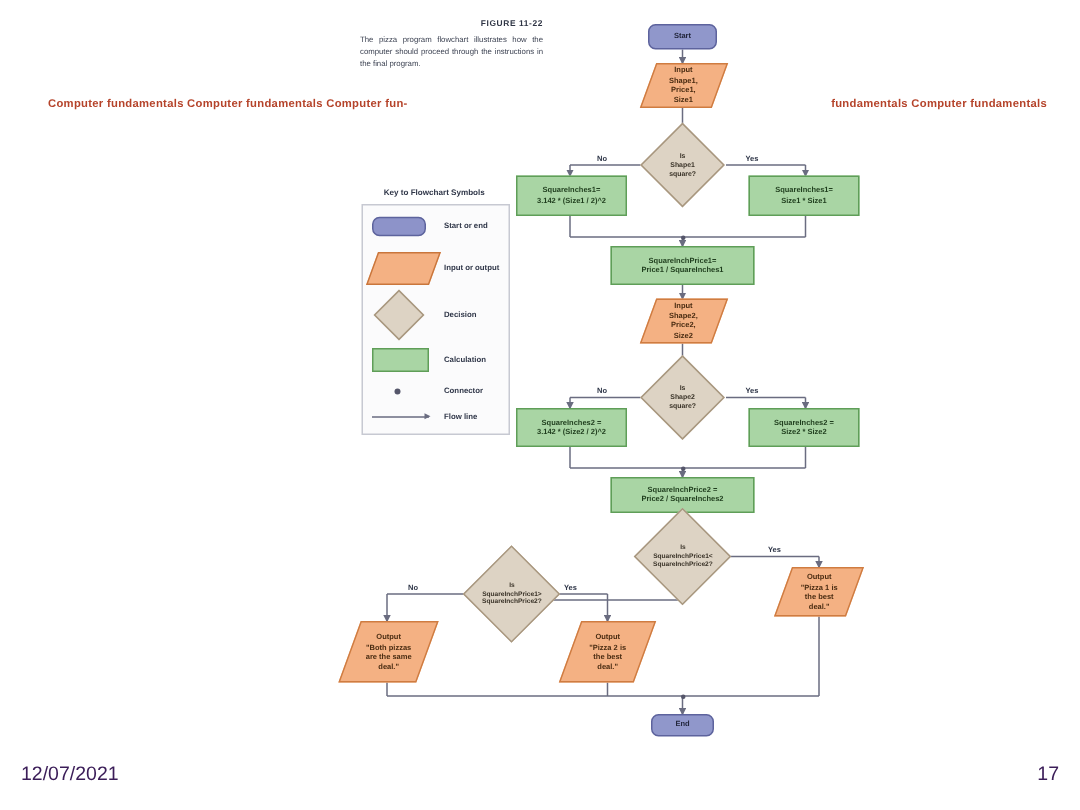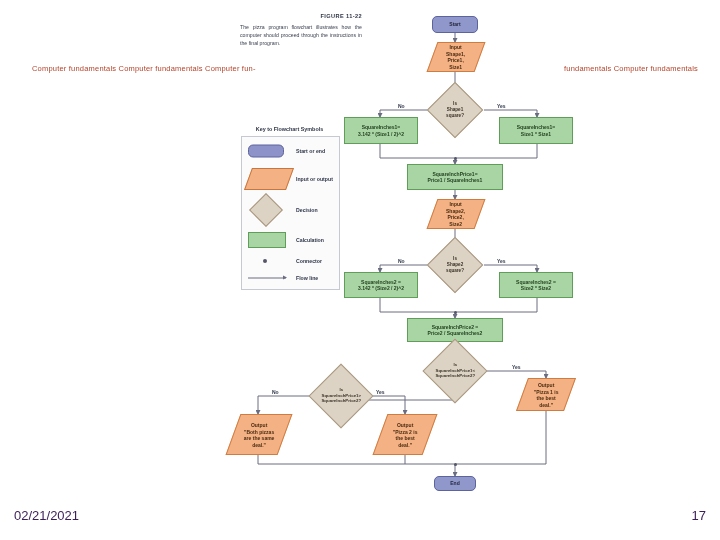--- a/index.html
+++ b/index.html
@@ -4,21 +4,21 @@
 <style>
   html,body{margin:0;padding:0;}
   body{
     width:720px;height:540px;background:#ffffff;
     font-family:"Liberation Sans","DejaVu Sans",sans-serif;
     overflow:hidden;position:relative;
   }
   
   .running{
     position:absolute;top:64px;font-size:7.5px;color:#b5432a;
-    letter-spacing:.2px;white-space:nowrap;font-weight:400;text-align:center;
+    letter-spacing:.2px;white-space:nowrap;font-weight:700;text-align:center;
   }
   .running.left{left:32px;}
   .running.right{right:22px;padding-left:16px;}
 
   
   .figure-area{position:absolute;left:0;top:0;width:720px;height:500px;}
 
   
   .caption{
     position:absolute;left:240px;top:12px;width:122px;
@@ -309,15 +309,15 @@
       <span class="inner">End</span>
     </div>
 
     <div class="dot" style="left:454px;top:157px"></div>
     <div class="dot" style="left:454px;top:311px"></div>
     <div class="dot" style="left:454px;top:463px"></div>
   </div>
 </div>
 
 <div class="footer">
-  <div class="date">02/21/2021</div>
+  <div class="date">12/07/2021</div>
   <div class="page">17</div>
 </div>
 
 </body></html>

